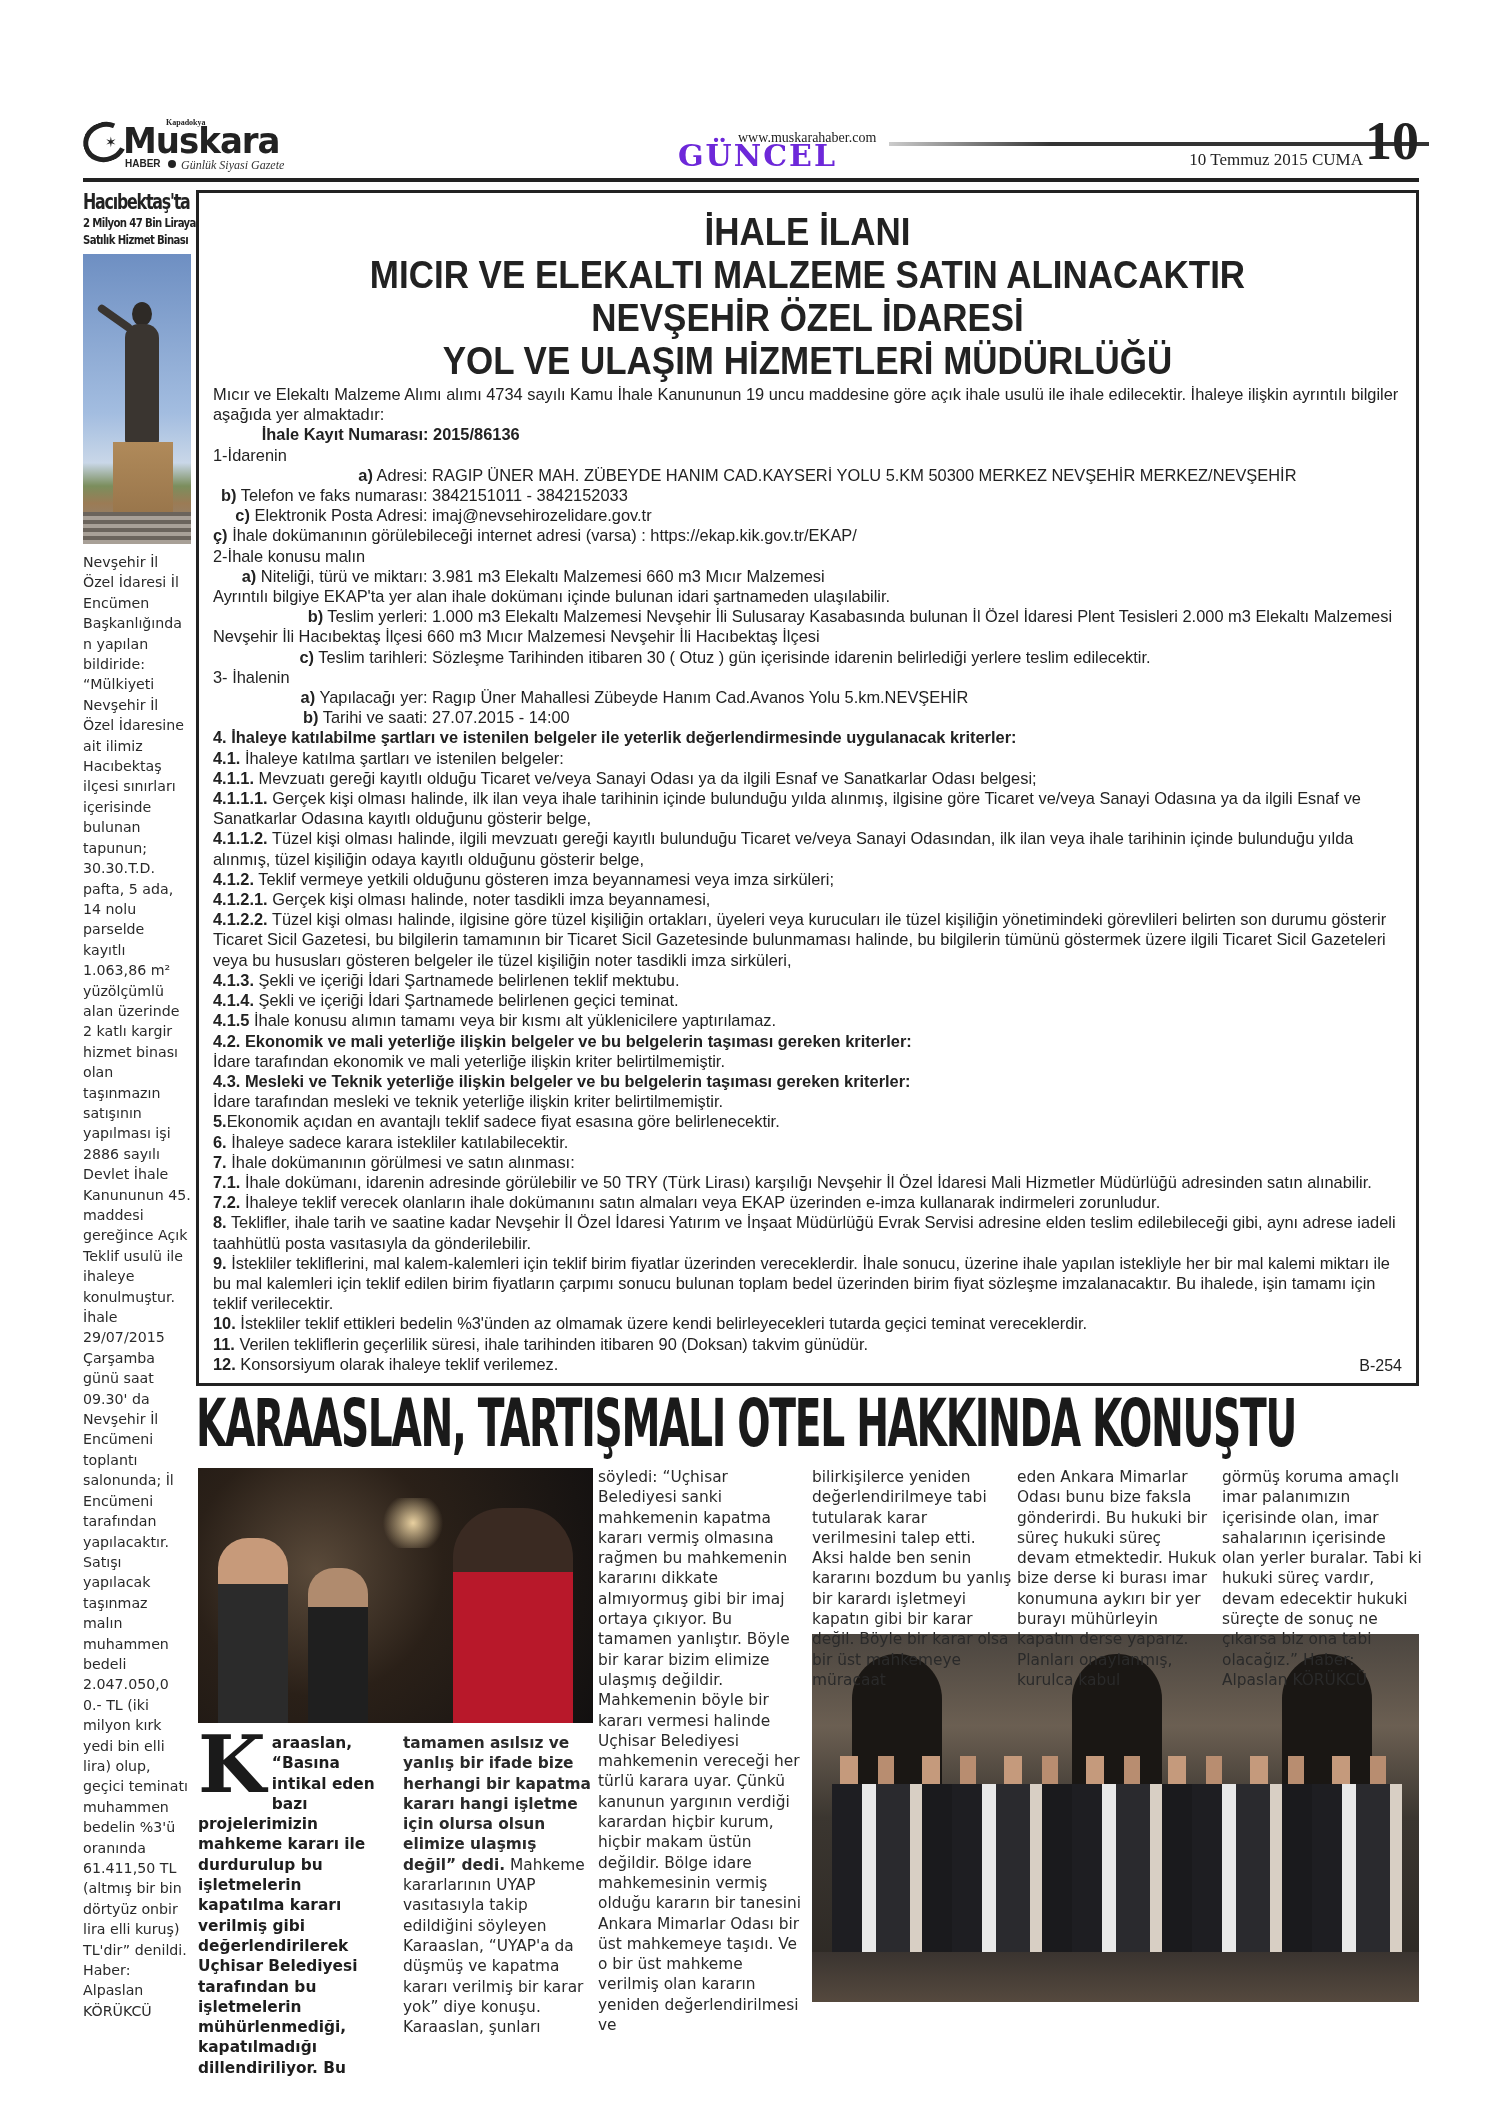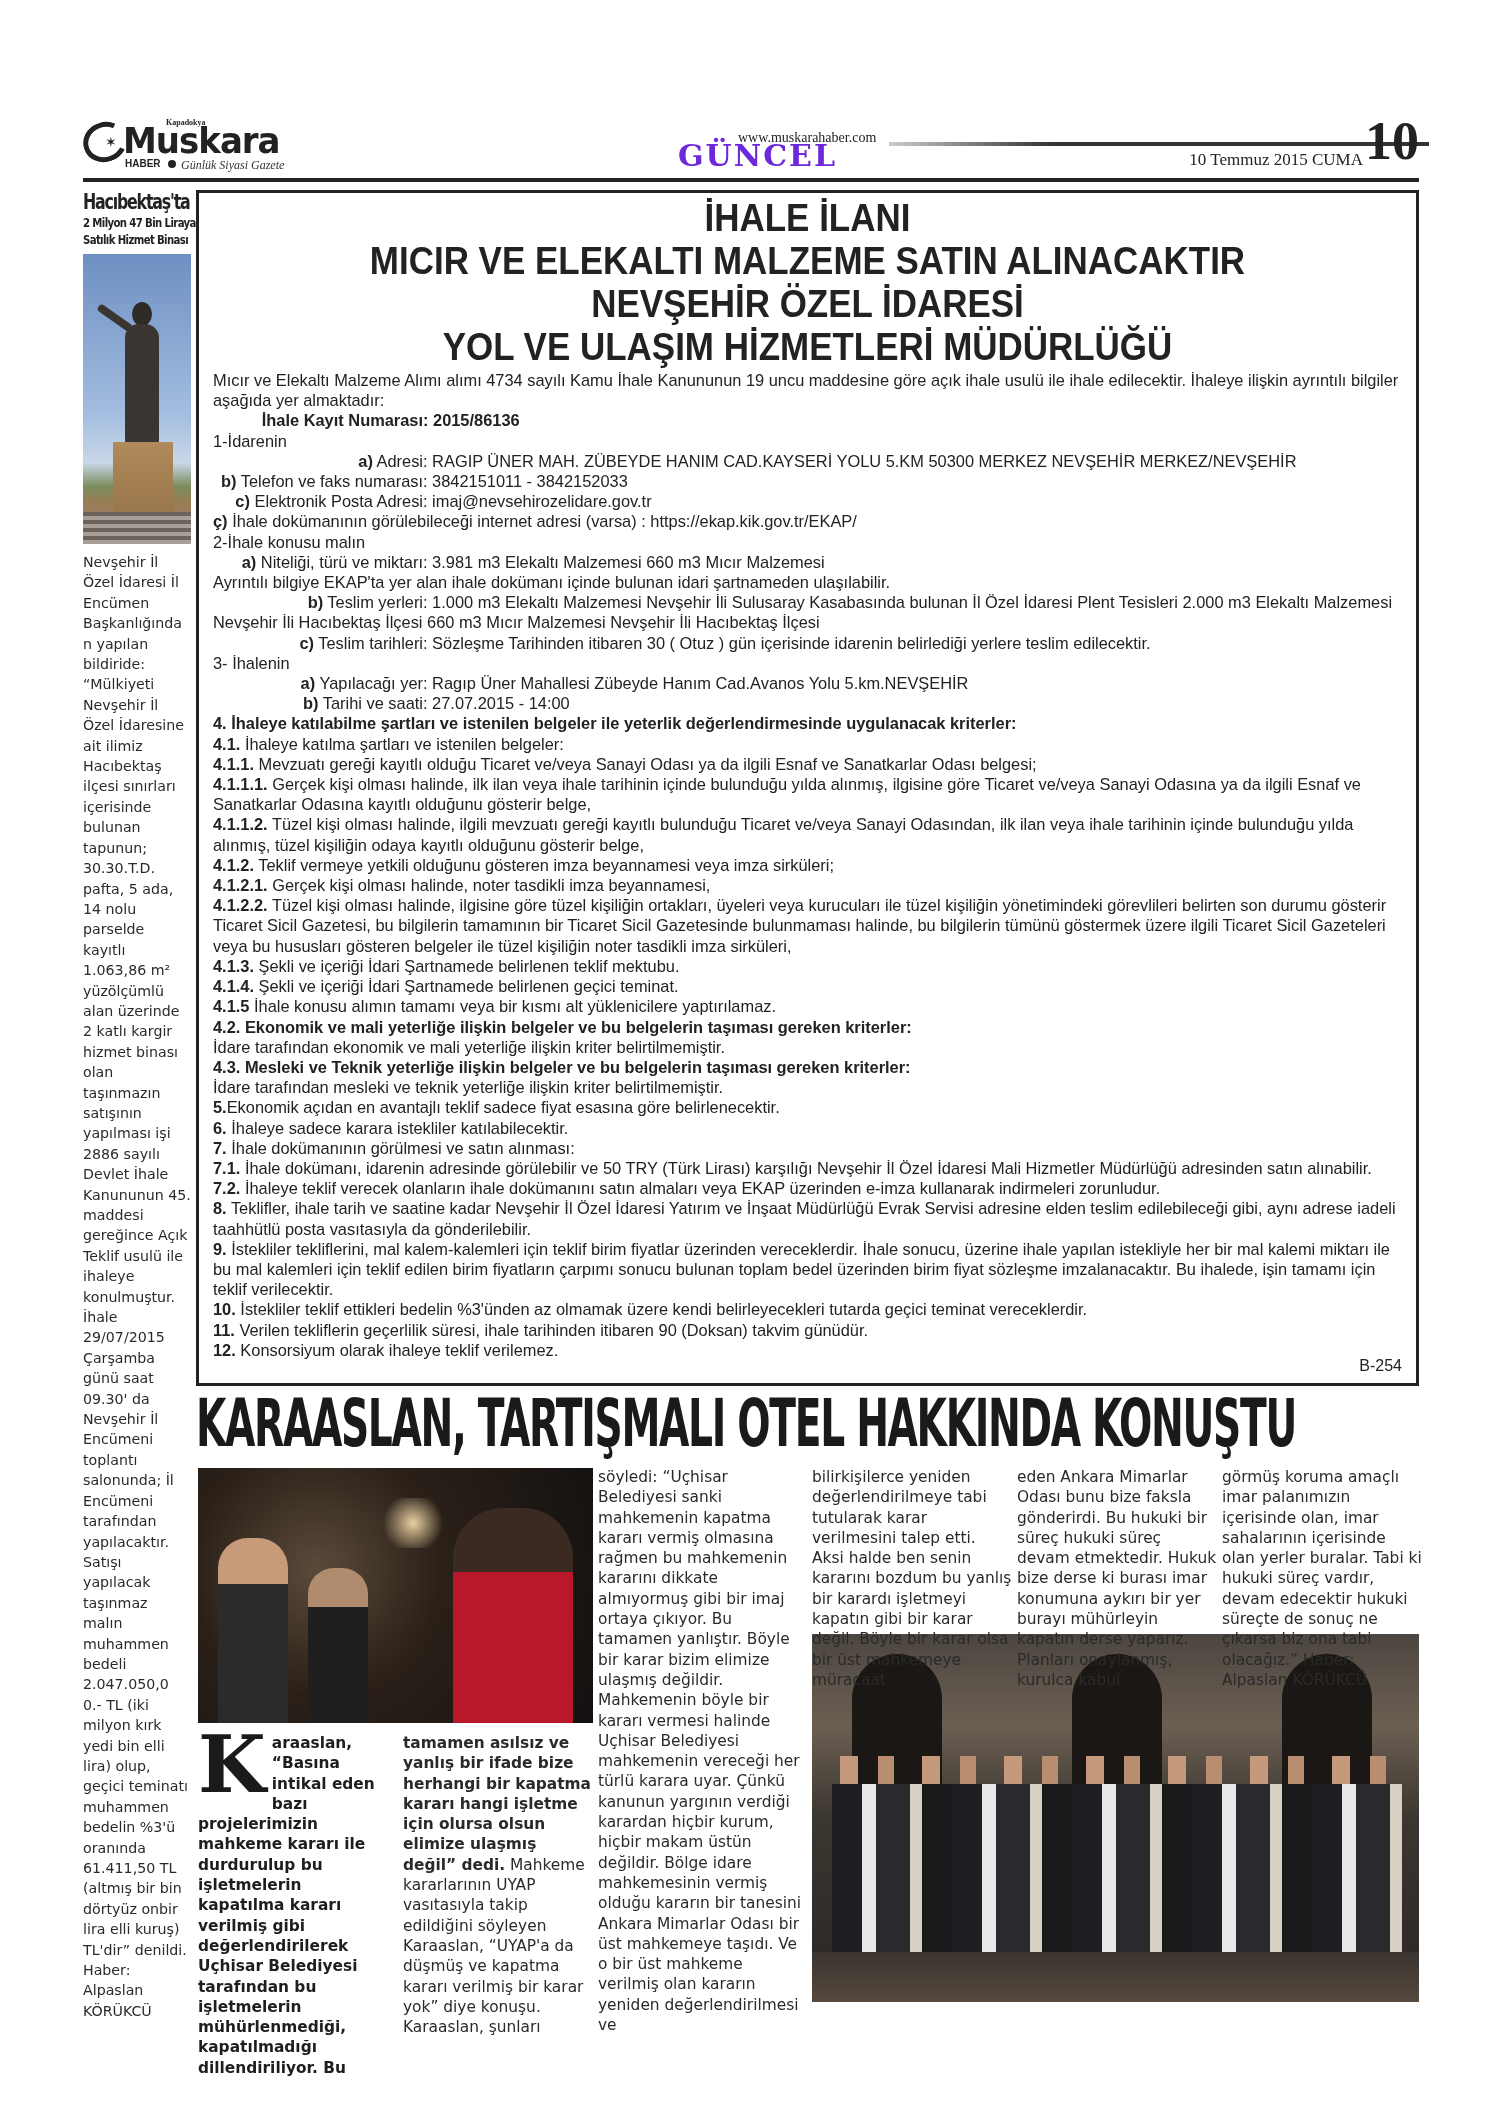--- a/index.html
+++ b/index.html
@@ -33,21 +33,21 @@
     background: linear-gradient(to bottom, #6e8fc2 0%, #a3bde0 55%, #c9d7e8 72%, #7b8e5d 80%, #9b7b55 86%, #888 100%); }
   .statue-body { position: absolute; left: 42px; top: 70px; width: 34px; height: 120px; background: #3a3530; border-radius: 14px 14px 4px 4px; }
   .statue-head { position: absolute; left: 49px; top: 48px; width: 20px; height: 24px; background: #2e2a26; border-radius: 50%; }
   .statue-arm { position: absolute; left: 12px; top: 60px; width: 40px; height: 8px; background: #3a3530; transform: rotate(35deg); border-radius: 4px; }
   .pedestal { position: absolute; left: 30px; top: 188px; width: 60px; height: 102px; background: linear-gradient(to bottom, #b08a5a, #8f6d45); }
   .steps { position: absolute; left: 0; top: 258px; width: 108px; height: 32px; background: repeating-linear-gradient(to bottom, #6b645c 0 4px, #a8a097 4px 8px); }
   .side-text { margin-top: 8px; font-family: "DejaVu Sans", sans-serif; font-size: 14.2px; line-height: 20.4px; color: #2a2a2a; word-break: break-word; }
 
   
   .notice { position: absolute; left: 196px; top: 190px; width: 1223px; height: 1196px; border: 3px solid #222; padding: 0 14px; }
-  .notice-titles { text-align: center; padding-top: 4px; }
+  .notice-titles { text-align: center; padding-top: 18px; }
   .notice-titles div { font-family: "Liberation Sans", sans-serif; font-weight: bold; font-size: 38px; line-height: 43px; color: #222; transform: scaleX(0.92); }
   .notice-body { font-family: "Liberation Sans", sans-serif; font-size: 16.4px; line-height: 20.2px; color: #222; margin-top: 1px; }
   .notice-body p { margin: 0; white-space: normal; }
   .kv { display: flex; text-align: right; }
   .kv .k { width: 210px; flex: none; }
   b { font-weight: bold; }
   .notice-code { position: absolute; right: 14px; bottom: 8px; font-size: 16px; color: #222; }
 
   
   .headline { position: absolute; left: 196px; top: 1388px; width: 1223px; height: 72px; font-family: "DejaVu Sans Condensed", "DejaVu Sans", sans-serif; font-weight: bold; font-size: 66px; line-height: 72px; letter-spacing: -2px; color: #1a1a1a; white-space: nowrap; transform: scaleX(0.66); transform-origin: left; }

